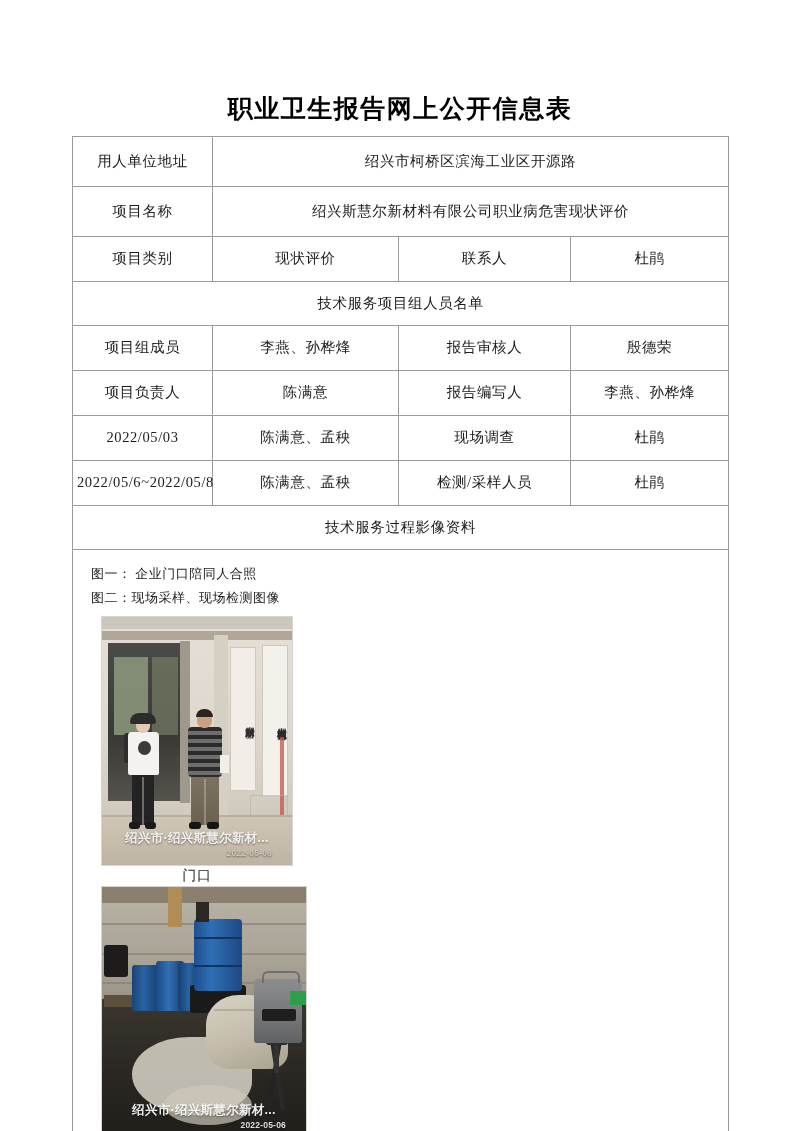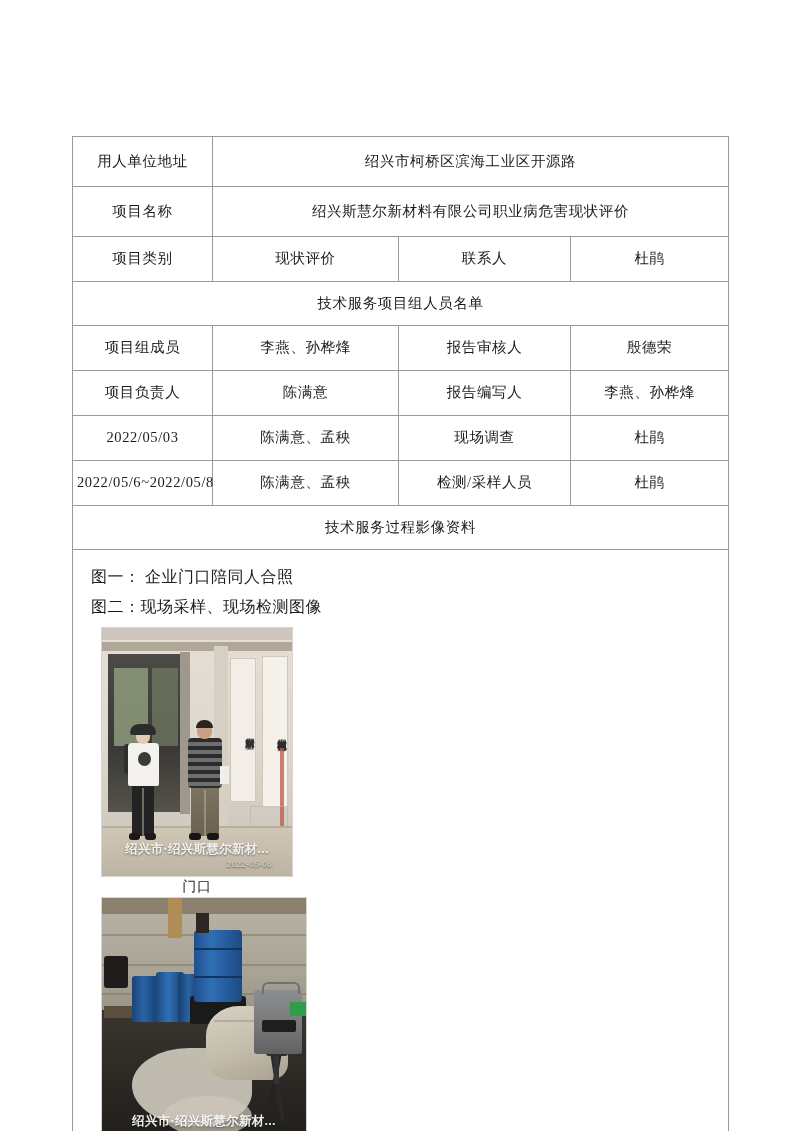--- a/index.html
+++ b/index.html
@@ -66,21 +66,21 @@
     letter-spacing: 1px;
   }
 
   
   .media-cell {
     padding: 10px 14px 14px 14px !important;
     text-align: left !important;
     vertical-align: top !important;
   }
   .fig-list {
-    font-size: 16px;
+    font-size: 13px;
     line-height: 1.85;
     color: #1c1c1c;
     letter-spacing: 0.5px;
     margin: 2px 0 6px 4px;
   }
   .fig-list div { white-space: pre; }
 
   .photo-row {
     display: flex;
     justify-content: space-around;
@@ -248,20 +248,21 @@
     text-shadow: 0 1px 2px rgba(0,0,0,.45);
   }
   .wm-gate { color: rgba(255,255,255,0.88); }
   .wm-date-gate { color: rgba(210,205,195,0.9); }
 </style>
 </head>
 <body>
 
 <div class="page">
 
+  <div class="doc-title">职业卫生报告网上公开信息表</div>
 
   <table class="info-table">
     <colgroup>
       <col style="width:140px">
       <col style="width:186px">
       <col style="width:172px">
       <col style="width:158px">
     </colgroup>
     <tbody>
 

